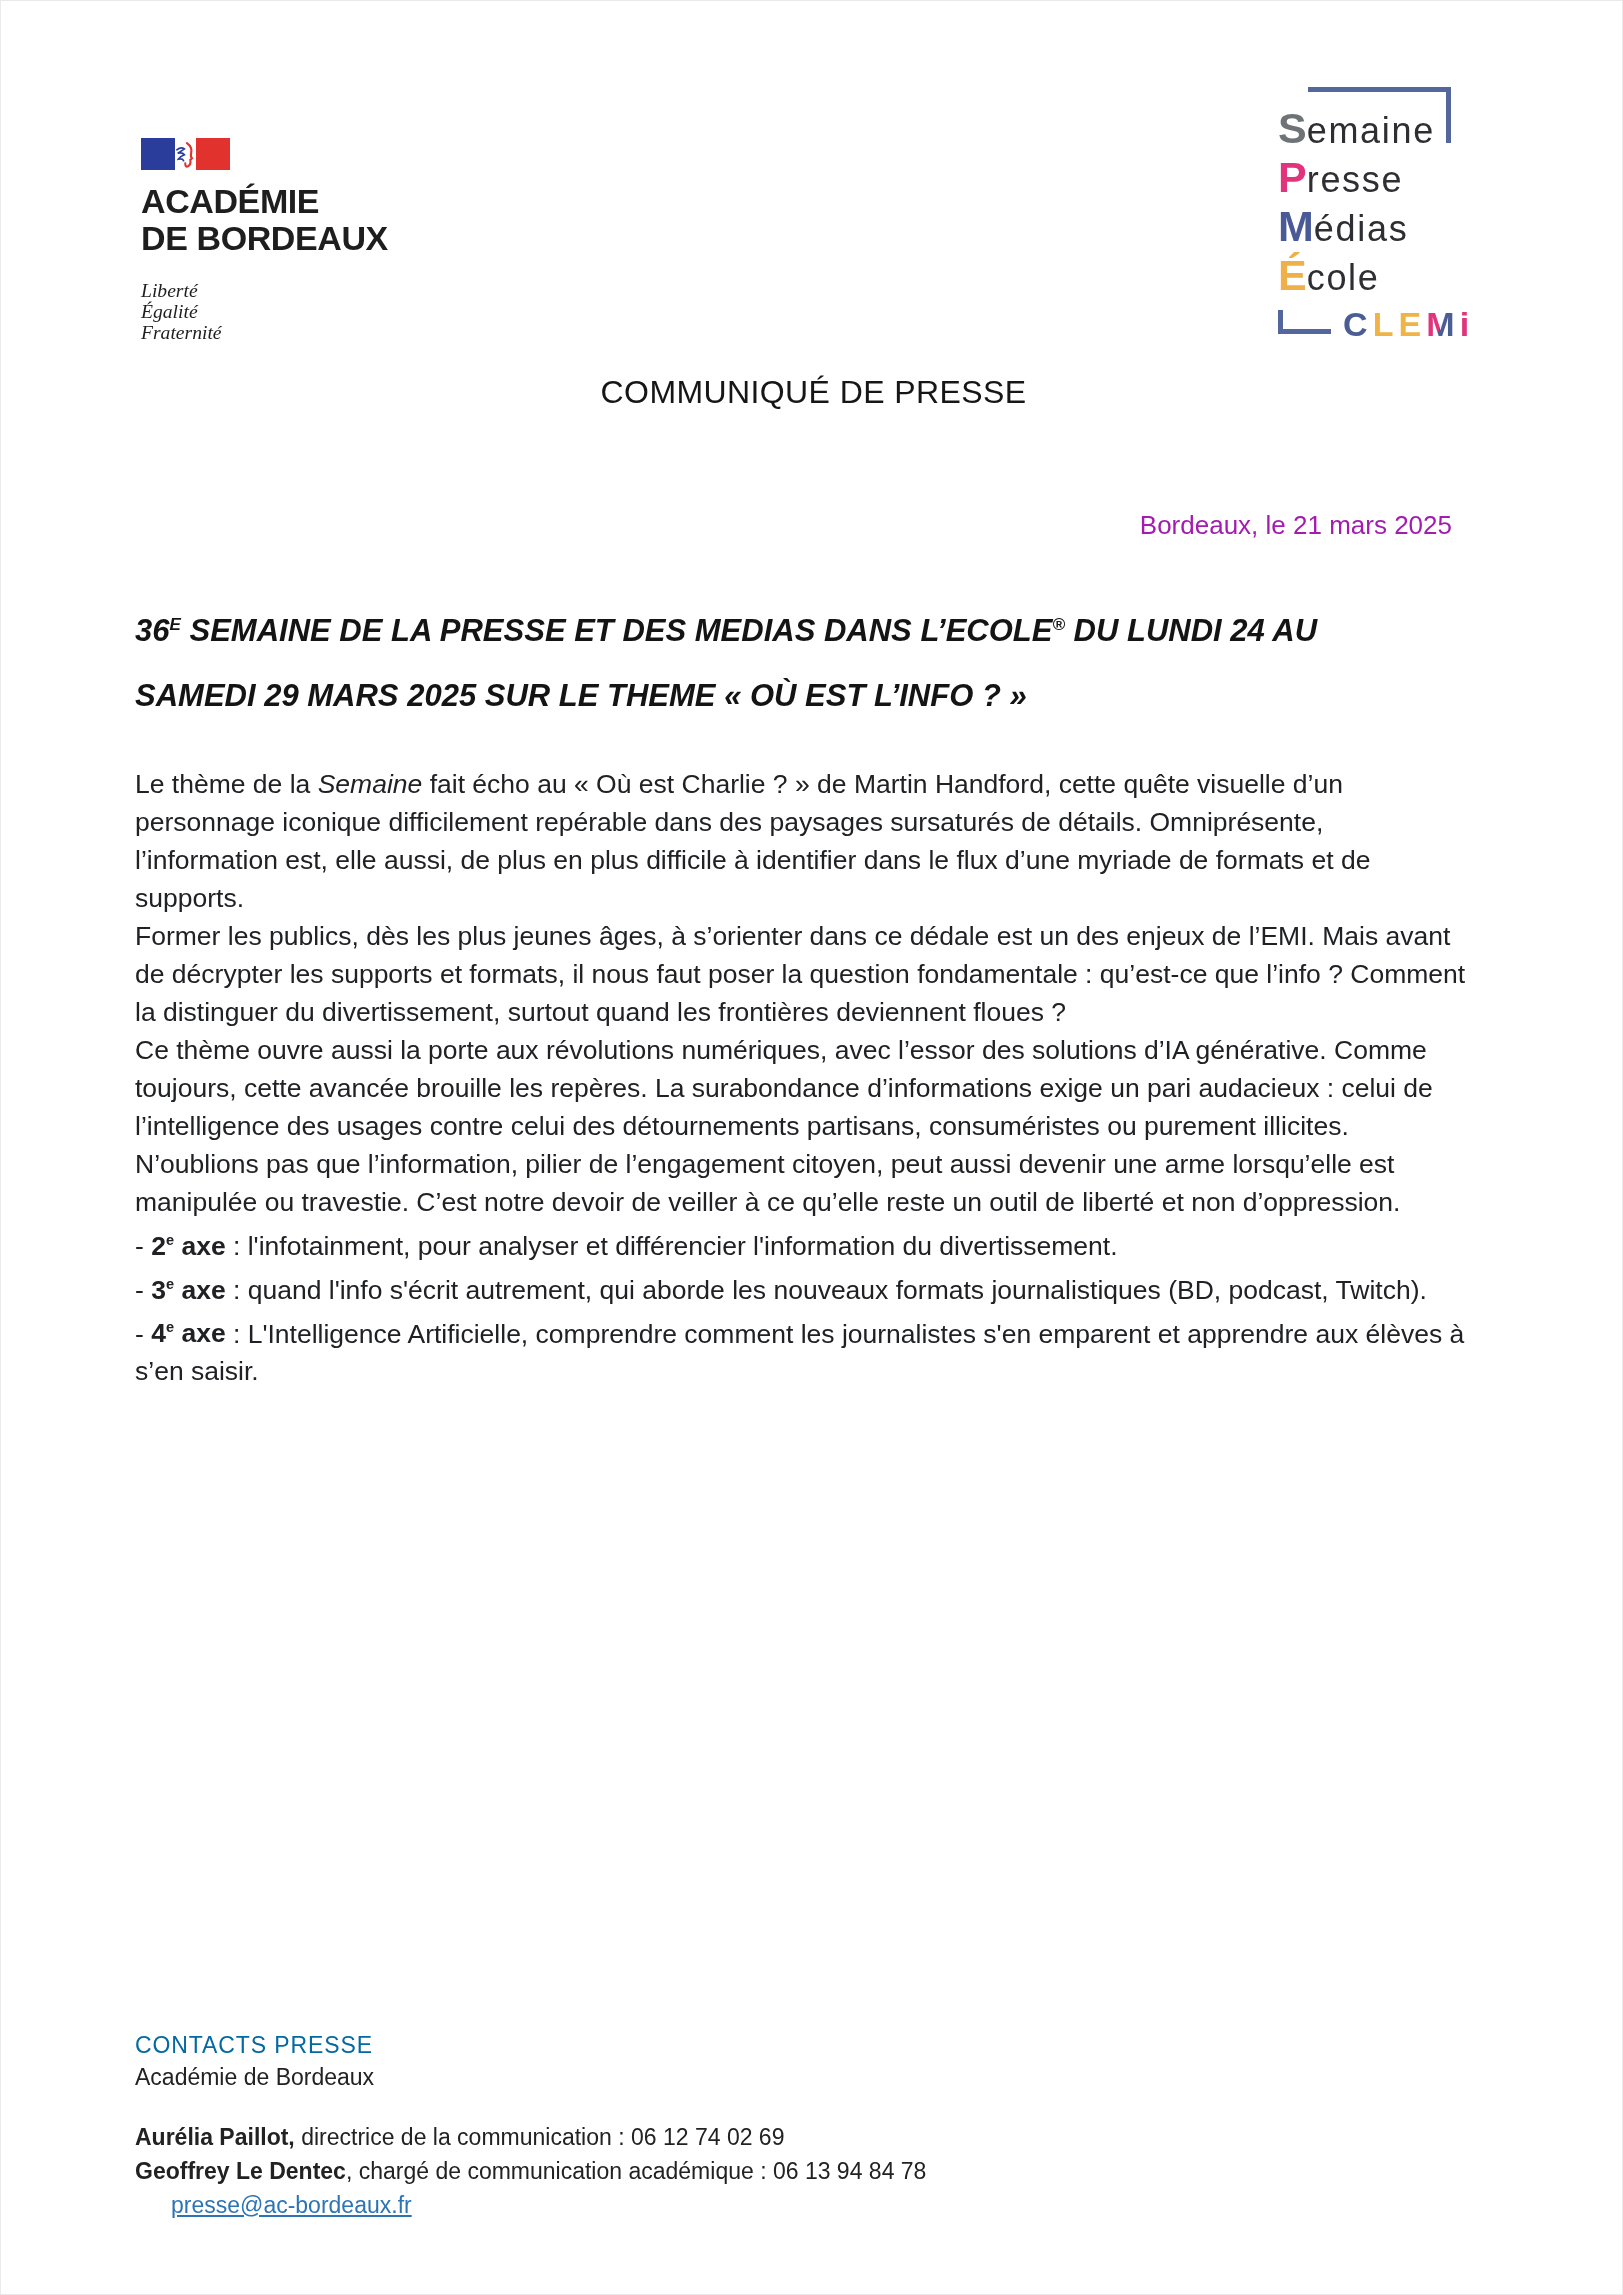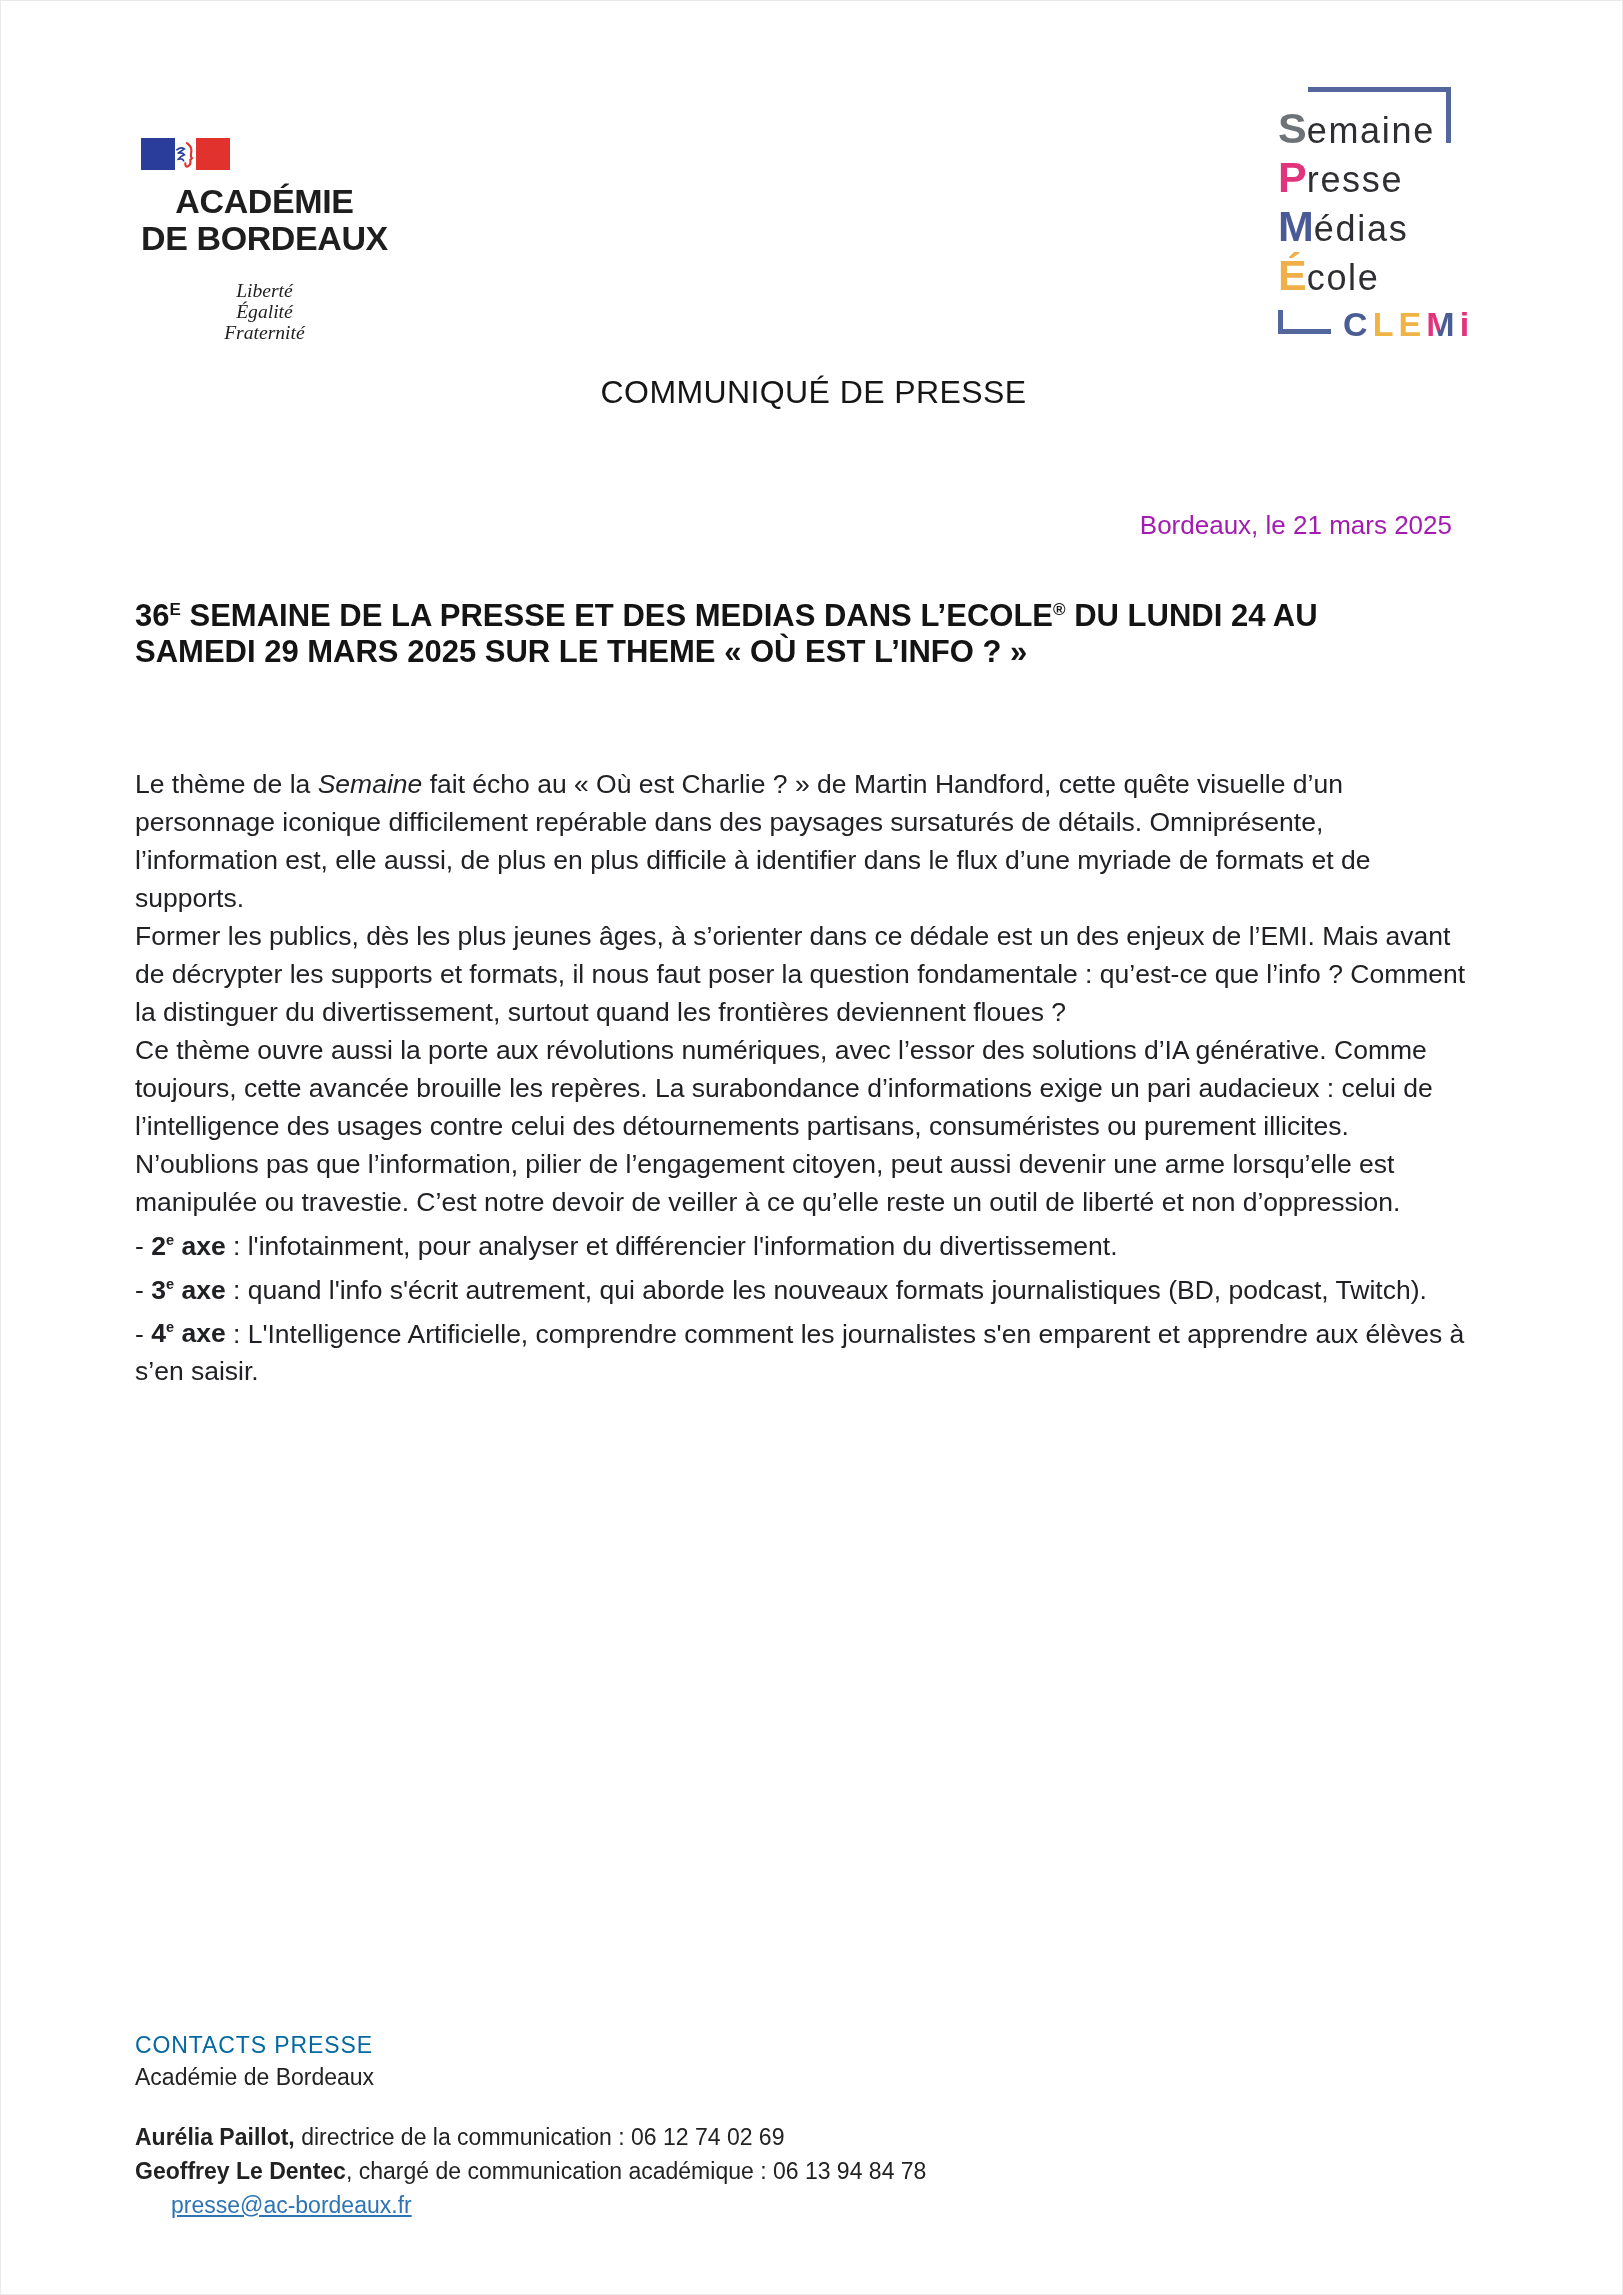--- a/index.html
+++ b/index.html
@@ -9,21 +9,21 @@
     width: 1623px;
     height: 2295px;
     background: #ffffff;
     font-family: "Liberation Sans", sans-serif;
     color: #202124;
     overflow: hidden;
     box-shadow: inset 0 0 0 0.9px #e9e9e9;
   }
 
   
-  .academy { position: absolute; left: 141px; top: 138px; text-align: center; }
+  .academy { position: absolute; left: 141px; top: 138px; }
   .flag { display: flex; width: 89px; height: 32px; }
   .flag-blue { flex: 0 0 34px; }
   .flag-red  { flex: 0 0 34px; }
   .flag-white { flex: 1 1 auto; position: relative; background: #ffffff; }
   .flag-white svg { position: absolute; inset: 0; }
   .academy-name {
     margin-top: 12.8px;
     font-weight: 700;
     font-size: 34px;
     line-height: 37px;
@@ -67,21 +67,21 @@
     font-size: 32px; font-weight: 400; letter-spacing: 0.4px; color: #161616;
   }
   .dateline {
     position: absolute; top: 510px; right: 171px;
     font-size: 26px; color: #a21caf;
   }
 
   
   .headline {
     position: absolute; left: 135px; top: 592px; width: 1399px;
-    font-size: 31px; font-weight: 700; line-height: 36px; color: #141414;
+    font-size: 31px; font-weight: 700; line-height: 65px; color: #141414; font-style: italic;
   }
   .sup   { font-size: 0.55em; vertical-align: super; }
   .sup-r { font-size: 0.55em; vertical-align: super; }
 
   
   .body-text {
     position: absolute; left: 135px; top: 765px; width: 1331px;
     font-size: 26.5px; line-height: 38px; color: #202124;
   }
   .body-text p { margin: 0; }

